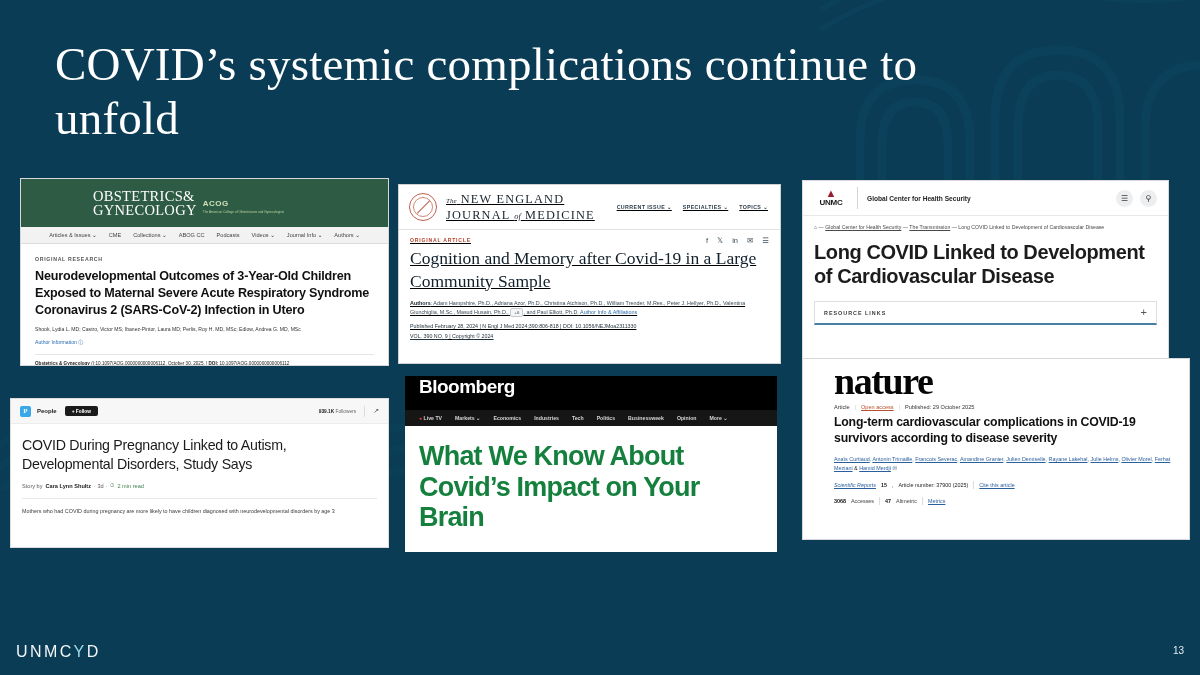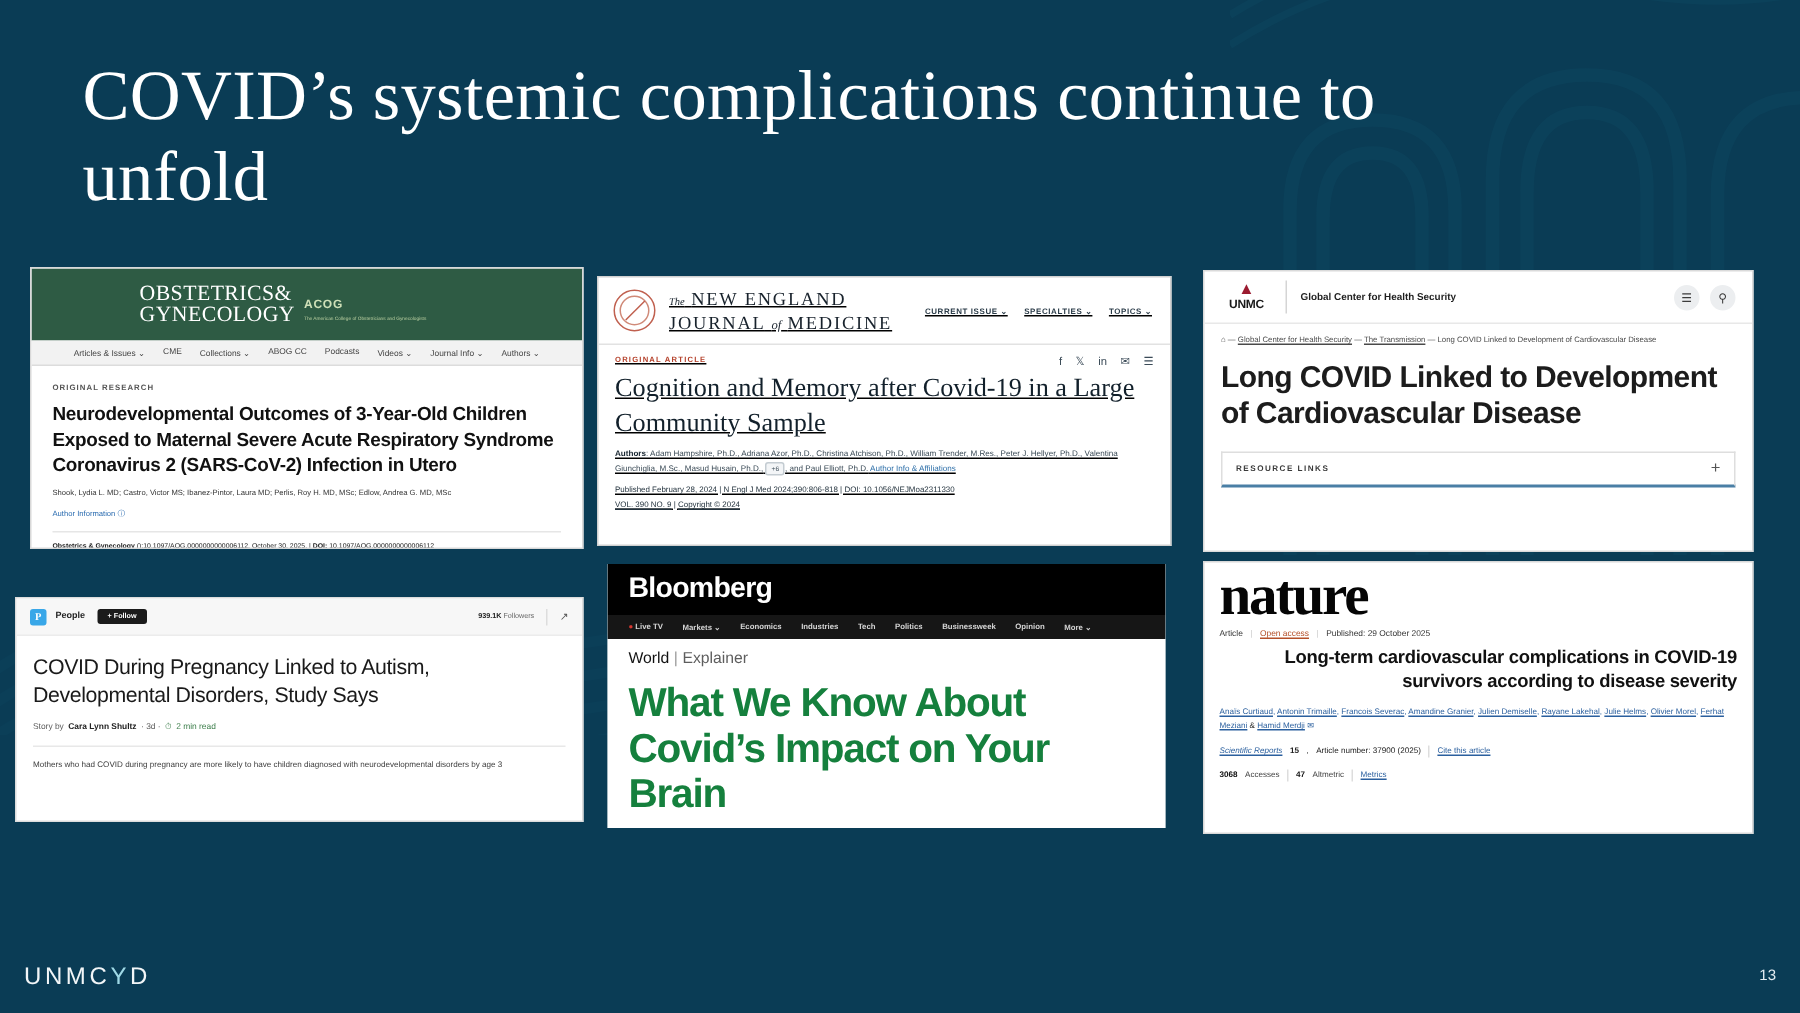--- a/index.html
+++ b/index.html
@@ -99,38 +99,38 @@
   .ppl-ext{font-size:7px;color:#555;}
   .ppl-title{padding:12px 11px 0 11px;font-size:14.2px;font-weight:normal;color:#1a1a1a;line-height:1.32;letter-spacing:-.25px;}
   .ppl-meta{padding:9px 11px 0 11px;font-size:5.6px;color:#5b5b5b;display:flex;align-items:center;gap:3px;}
   .ppl-meta b{color:#222;}
   .ppl-meta .read{color:#3e7f4c;}
   .ppl-rule{margin:9px 11px 0 11px;border-top:1px solid #e8e8e8;}
   .ppl-dek{padding:8px 11px 0 11px;font-size:5.4px;color:#3c3c3c;line-height:1.55;}
 
   
   #card-bloomberg{left:405px;top:376px;width:372px;height:176px;}
-  .bb-top{background:#000;height:34px;display:flex;align-items:center;padding-left:14px;}
+  .bb-top{background:#000;height:34px;display:flex;padding-left:14px;}
   .bb-word{color:#fff;font-size:19px;font-weight:bold;letter-spacing:-.5px;}
   .bb-nav{background:#161616;height:16px;display:flex;align-items:center;gap:13px;padding-left:14px;}
   .bb-nav span{font-size:5.2px;color:#d6d6d6;font-weight:bold;white-space:nowrap;}
   .bb-nav .live{color:#d7372f;}
   .bb-main{background:#fff;height:126px;padding:7px 14px 0 14px;}
   .bb-kicker{font-size:10.5px;color:#111;}
   .bb-kicker .sep{color:#9a9a9a;margin:0 3px;}
   .bb-kicker .sub{color:#5e5e5e;}
   .bb-head{font-size:27px;font-weight:bold;color:#15803d;line-height:1.13;margin-top:8px;letter-spacing:-.8px;}
 
   
-  #card-nature{left:802px;top:374px;width:365px;height:180px;border:1px solid #d8d8d8;}
+  #card-nature{left:802px;top:358px;width:365px;height:180px;border:1px solid #d8d8d8;padding-left:21px;}
   .nat-word{font-family:"Liberation Serif",serif;font-size:38px;font-weight:bold;color:#050505;line-height:1;padding:3px 0 0 10px;letter-spacing:-1.4px;}
   .nat-meta{padding:4px 10px 0 10px;font-size:5.6px;color:#333;display:flex;align-items:center;gap:5px;}
   .nat-meta .oa{color:#b5502a;text-decoration:underline;}
   .nat-meta .bar{color:#ccc;}
-  .nat-title{padding:5px 10px 0 10px;font-size:12.3px;font-weight:bold;color:#111;line-height:1.3;letter-spacing:-.2px;text-align:right;}
+  .nat-title{padding:5px 10px 0 10px;font-size:12.3px;font-weight:bold;color:#111;line-height:1.3;letter-spacing:-.2px;}
   .nat-authors{padding:8px 10px 0 10px;font-size:5.4px;line-height:1.65;color:#2a5f9e;}
   .nat-authors a{color:#2a5f9e;text-decoration:underline;}
   .nat-authors .amp{color:#222;text-decoration:none;}
   .nat-journal{padding:8px 10px 0 10px;font-size:5.4px;color:#222;display:flex;align-items:center;gap:5px;}
   .nat-journal i{color:#2a5f9e;text-decoration:underline;font-style:italic;}
   .nat-journal u{color:#2a5f9e;}
   .nat-stats{padding:8px 10px 0 10px;font-size:5.4px;color:#444;display:flex;align-items:center;gap:5px;}
   .nat-stats b{color:#111;}
   .nat-stats u{color:#2a5f9e;}
   .nat-rule{display:inline-block;width:1px;height:8px;background:#ddd;}
@@ -311,23 +311,20 @@
       <span>Markets ⌄</span>
       <span>Economics</span>
       <span>Industries</span>
       <span>Tech</span>
       <span>Politics</span>
       <span>Businessweek</span>
       <span>Opinion</span>
       <span>More ⌄</span>
     </div>
     <div class="bb-main">
-      <div class="bb-kicker">
-        <span>World</span><span class="sep">|</span><span class="sub">Explainer</span>
-      </div>
       <div class="bb-head">What We Know About Covid’s Impact on Your Brain</div>
     </div>
   </div>
 
   <div class="card" id="card-nature">
     <div class="nat-word">nature</div>
     <div class="nat-meta">
       <span>Article</span>
       <span class="bar">|</span>
       <span class="oa">Open access</span>

